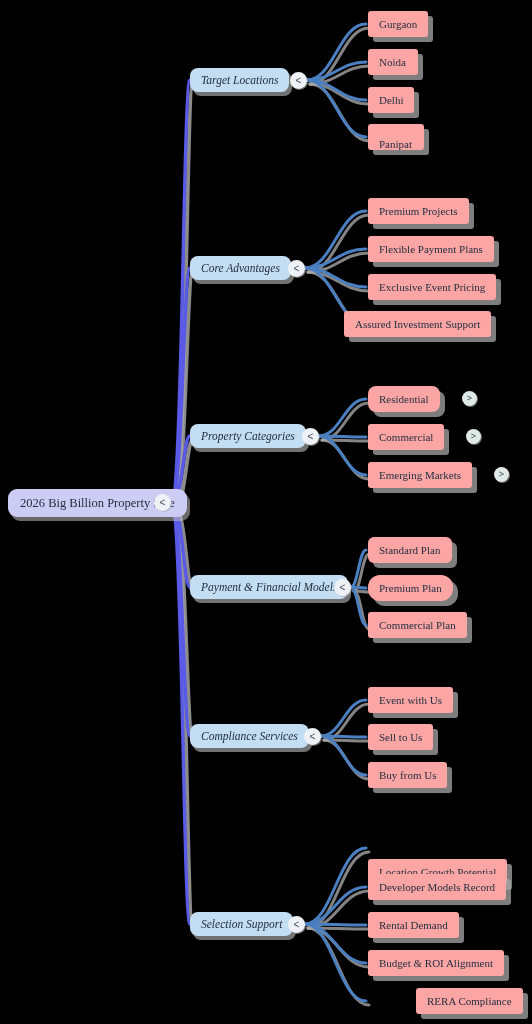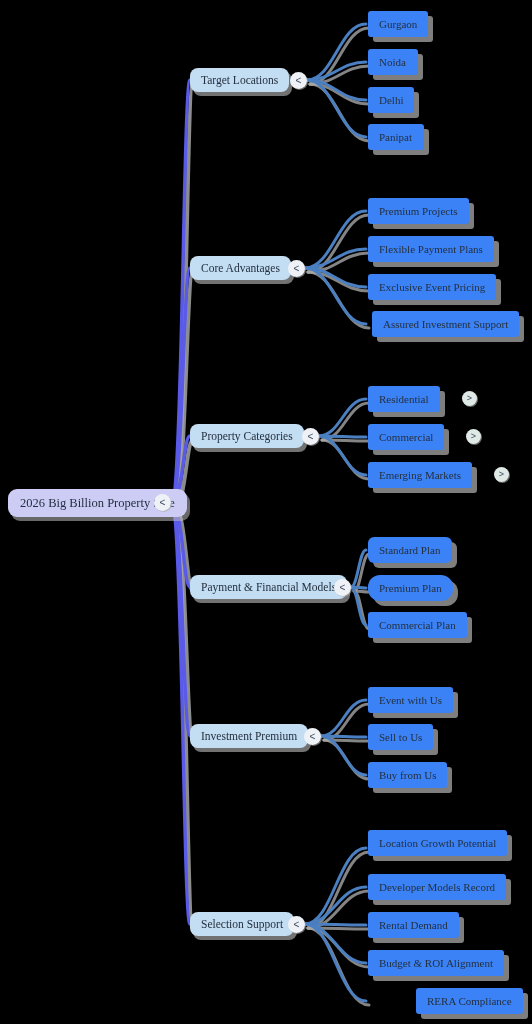--- a/index.html
+++ b/index.html
@@ -6,22 +6,22 @@
   body{width:532px;height:1024px;position:relative;overflow:hidden;
        font-family:"Liberation Serif","DejaVu Serif",serif;}
   #canvas{position:absolute;inset:0;width:532px;height:1024px;}
   svg.edges{position:absolute;left:0;top:0;width:532px;height:1024px;pointer-events:none;}
   .node{position:absolute;box-sizing:border-box;display:flex;align-items:center;
         white-space:nowrap;color:#24303f;}
   .node .lbl{display:block;}
   .root{background:#ccccf5;border-radius:9px;padding:0 12px;font-size:12.5px;
         height:28px;box-shadow:3px 4px 0 rgba(190,190,190,.55);}
   .branch{background:#c3ddf2;border-radius:8px;padding:0 11px;font-size:11.5px;
-        height:24px;box-shadow:3px 4px 0 rgba(190,190,190,.6);}
-  .leaf{background:#3b82f6;border-radius:3px;padding:0 11px;font-size:11px;
+        height:24px;box-shadow:3px 4px 0 rgba(190,190,190,.6);font-style:italic;}
+  .leaf{background:#fca5a5;border-radius:3px;padding:0 11px;font-size:11px;
         height:26px;box-shadow:5px 5px 0 rgba(168,168,168,.75);}
   .toggle{position:absolute;width:17px;height:17px;border-radius:50%;
         background:#eef2f7;color:#3d4a5c;font-size:10px;line-height:17px;
         text-align:center;font-family:"Liberation Sans",sans-serif;
         box-shadow:1px 1px 0 rgba(170,170,170,.6);z-index:6;cursor:pointer;}
   .toggle.small{width:15px;height:15px;line-height:15px;font-size:9px;background:#dfe9e6;}
 </style>
 </head>
 <body>
 
@@ -99,44 +99,44 @@
       <div class="toggle" style="left: 290px; top: 72px;">&lt;</div>
       <div class="node leaf" style="left: 368px; top: 11px; min-width: 60px;">
         <span class="lbl">Gurgaon</span>
       </div>
       <div class="node leaf" style="left: 368px; top: 49px; min-width: 50px;">
         <span class="lbl">Noida</span>
       </div>
       <div class="node leaf" style="left: 368px; top: 87px; min-width: 46px;">
         <span class="lbl">Delhi</span>
       </div>
-      <div class="node leaf" style="left: 368px; top: 124px; min-width: 56px;">
+      <div class="node leaf" style="left: 368px; top: 124px; min-width: 56px; align-items: flex-end;">
         <span class="lbl">Panipat</span>
       </div>
       <div class="node branch" style="left: 190px; top: 256px; min-width: 94px;">
         <span class="lbl">Core Advantages</span>
       </div>
       <div class="toggle" style="left: 288px; top: 260px;">&lt;</div>
       <div class="node leaf" style="left: 368px; top: 198px; min-width: 96px;">
         <span class="lbl">Premium Projects</span>
       </div>
       <div class="node leaf" style="left: 368px; top: 236px; min-width: 122px;">
         <span class="lbl">Flexible Payment Plans</span>
       </div>
       <div class="node leaf" style="left: 368px; top: 274px; min-width: 122px;">
         <span class="lbl">Exclusive Event Pricing</span>
       </div>
-      <div class="node leaf" style="left: 372px; top: 311px; min-width: 143px;">
+      <div class="node leaf" style="left: 344px; top: 311px; min-width: 143px;">
         <span class="lbl">Assured Investment Support</span>
       </div>
       <div class="node branch" style="left: 190px; top: 424px; min-width: 108px;">
         <span class="lbl">Property Categories</span>
       </div>
       <div class="toggle" style="left: 302px; top: 428px;">&lt;</div>
-      <div class="node leaf" style="left: 368px; top: 386px; min-width: 72px;">
+      <div class="node leaf" style="left: 368px; top: 386px; min-width: 72px; border-radius: 8px;">
         <span class="lbl">Residential</span>
       </div>
       <div class="toggle small" style="left: 462px; top: 391px;">&gt;</div>
       <div class="node leaf" style="left: 368px; top: 424px; min-width: 76px;">
         <span class="lbl">Commercial</span>
       </div>
       <div class="toggle small" style="left: 466px; top: 429px;">&gt;</div>
       <div class="node leaf" style="left: 368px; top: 462px; min-width: 104px;">
         <span class="lbl">Emerging Markets</span>
       </div>
@@ -148,37 +148,37 @@
       <div class="node leaf" style="left: 368px; top: 537px; min-width: 84px; border-radius: 6px;">
         <span class="lbl">Standard Plan</span>
       </div>
       <div class="node leaf" style="left: 368px; top: 575px; min-width: 84px; border-radius: 12px;">
         <span class="lbl">Premium Plan</span>
       </div>
       <div class="node leaf" style="left: 368px; top: 612px; min-width: 96px;">
         <span class="lbl">Commercial Plan</span>
       </div>
       <div class="node branch" style="left: 190px; top: 724px; min-width: 110px;">
-        <span class="lbl">Investment Premium</span>
+        <span class="lbl">Compliance Services</span>
       </div>
       <div class="toggle" style="left: 304px; top: 728px;">&lt;</div>
       <div class="node leaf" style="left: 368px; top: 687px; min-width: 80px;">
         <span class="lbl">Event with Us</span>
       </div>
       <div class="node leaf" style="left: 368px; top: 724px; min-width: 62px;">
         <span class="lbl">Sell to Us</span>
       </div>
       <div class="node leaf" style="left: 368px; top: 762px; min-width: 76px;">
         <span class="lbl">Buy from Us</span>
       </div>
       <div class="node branch" style="left: 190px; top: 912px; min-width: 94px;">
         <span class="lbl">Selection Support</span>
       </div>
       <div class="toggle" style="left: 288px; top: 916px;">&lt;</div>
-      <div class="node leaf" style="left: 368px; top: 830px; min-width: 136px;">
+      <div class="node leaf" style="left: 368px; top: 859px; min-width: 136px;">
         <span class="lbl">Location Growth Potential</span>
       </div>
       <div class="node leaf" style="left: 368px; top: 874px; min-width: 126px;">
         <span class="lbl">Developer Models Record</span>
       </div>
       <div class="node leaf" style="left: 368px; top: 912px; min-width: 86px;">
         <span class="lbl">Rental Demand</span>
       </div>
       <div class="node leaf" style="left: 368px; top: 950px; min-width: 124px;">
         <span class="lbl">Budget &amp; ROI Alignment</span>

